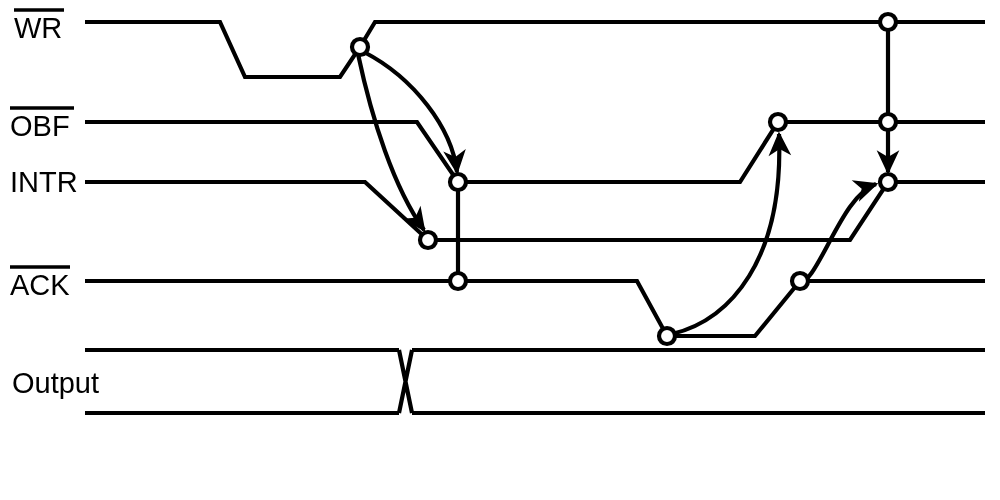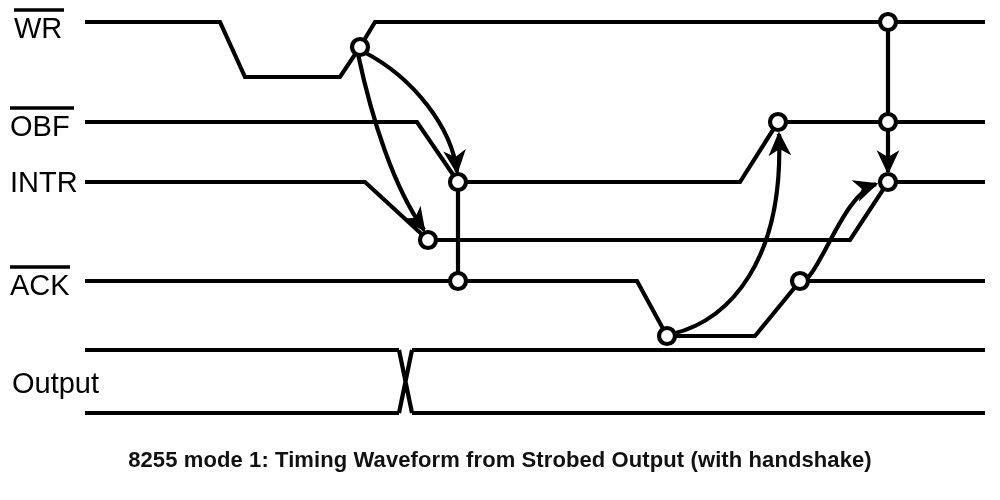--- a/index.html
+++ b/index.html
@@ -138,14 +138,13 @@
       <circle class="node" cx="458" cy="281" r="8"></circle>
       <circle class="node" cx="667" cy="336" r="8"></circle>
       <circle class="node" cx="778" cy="122" r="8"></circle>
       <circle class="node" cx="800" cy="281" r="8"></circle>
       <circle class="node" cx="888" cy="22" r="8"></circle>
       <circle class="node" cx="888" cy="122" r="8"></circle>
       <circle class="node" cx="888" cy="182" r="8"></circle>
     </g>
   </svg>
 
-  <div class="caption">8255 mode 1: Timing Waveform from Strobed Output (with handshake)</div>
 </div>
 
 </body></html>

